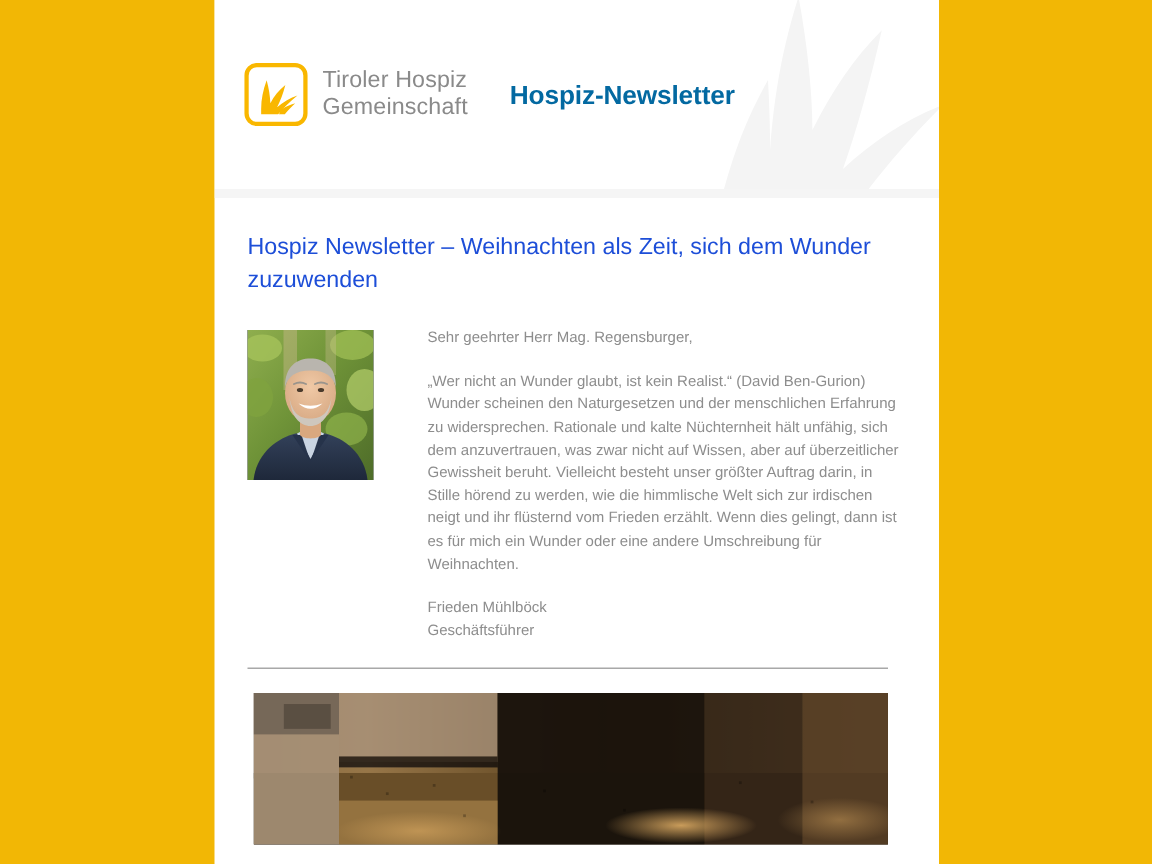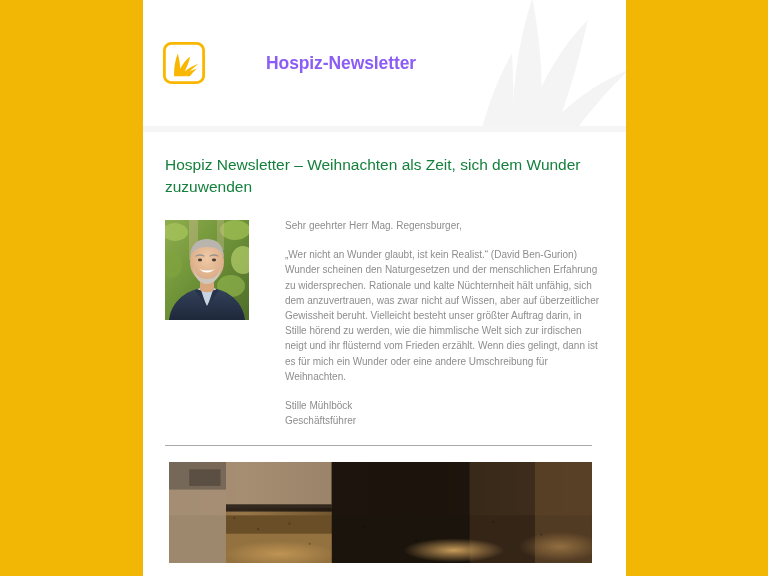--- a/index.html
+++ b/index.html
@@ -69,42 +69,42 @@
   }
   #brand-wordmark {
     color: #8a8a8a;
     font-size: 15.5px;
     line-height: 1.17;
     letter-spacing: 0.1px;
     white-space: pre-line;
   }
 
   #newsletter-title {
-    margin-left: 60px;
-    color: #8b5cf6;
+    margin-left: 28px;
+    color: #0369a1;
     font-size: 17.5px;
     font-weight: bold;
     letter-spacing: -0.1px;
     white-space: nowrap;
   }
 
   #header-rule {
     height: 6px;
     background: #f5f5f5;
   }
 
   
   #email-body {
     padding: 22px 22px 0 12px;
   }
 
   #article-headline {
     margin: 0 0 20px 0;
     padding-left: 10px;
-    color: #15803d;
+    color: #1d4ed8;
     font-size: 15.5px;
     font-weight: normal;
     line-height: 1.42;
     max-width: 450px;
   }
 
   #letter-block {
     display: flex;
     align-items: flex-start;
     padding-left: 10px;
@@ -189,20 +189,22 @@
 
         <div class="brand-lockup">
           <svg id="brand-mark" viewBox="0 0 48 48" aria-hidden="true">
             <rect x="2.6" y="2.6" width="42.8" height="42.8" rx="7.5" ry="7.5" fill="none" stroke="#f9b700" stroke-width="3.1"></rect>
             <g fill="#f9b700">
               <path d="M13.2 34.6 C13.2 27.4 14.6 20.8 17.2 13.6 C18.8 19.4 19.7 25.2 19.9 30.4 C22.6 25.0 26.2 20.6 30.8 17.0 C29.2 23.2 27.2 28.6 24.8 33.2 C29.4 29.4 34.4 26.6 39.6 24.8 C34.0 29.4 29.2 34.0 25.6 38.4 L13.2 38.4 Z"></path>
               <path d="M27.2 35.2 C30.6 33.0 34.2 31.4 38.0 30.4 C35.2 33.0 32.6 35.6 30.4 38.4 L26.2 38.4 Z"></path>
             </g>
           </svg>
 
+          <div id="brand-wordmark">Tiroler Hospiz
+Gemeinschaft</div>
         </div>
 
         <div id="newsletter-title">Hospiz-Newsletter</div>
 
       </div>
     </div>
 
     <div id="header-rule"></div>
 
     <div id="email-body">
@@ -259,21 +261,21 @@
             <path d="M31 36 Q35 34 39 36" stroke="#9a948c" stroke-width="1.3" fill="none" stroke-linecap="round"></path>
             <path d="M45 36 Q49 34 53 36" stroke="#9a948c" stroke-width="1.3" fill="none" stroke-linecap="round"></path>
 
             <path d="M34 49 Q42 56 50 49 Q42 52 34 49 Z" fill="#ffffff"></path>
           </svg>
         </div>
 
         <div id="letter-text">
           <p class="salutation">Sehr geehrter Herr Mag. Regensburger,</p>
           <p>„Wer nicht an Wunder glaubt, ist kein Realist.“ (David Ben-Gurion) Wunder scheinen den Naturgesetzen und der menschlichen Erfahrung zu widersprechen. Rationale und kalte Nüchternheit hält unfähig, sich dem anzuvertrauen, was zwar nicht auf Wissen, aber auf überzeitlicher Gewissheit beruht. Vielleicht besteht unser größter Auftrag darin, in Stille hörend zu werden, wie die himmlische Welt sich zur irdischen neigt und ihr flüsternd vom Frieden erzählt. Wenn dies gelingt, dann ist es für mich ein Wunder oder eine andere Umschreibung für Weihnachten.</p>
-          <p class="signoff">Stille Mühlböck
+          <p class="signoff">Frieden Mühlböck
 Geschäftsführer</p>
         </div>
 
       </div>
 
       <div id="section-divider"></div>
 
 
       <div id="feature-image">
         <svg id="feature-photo" viewBox="0 0 460 110" preserveAspectRatio="none" aria-hidden="true">

